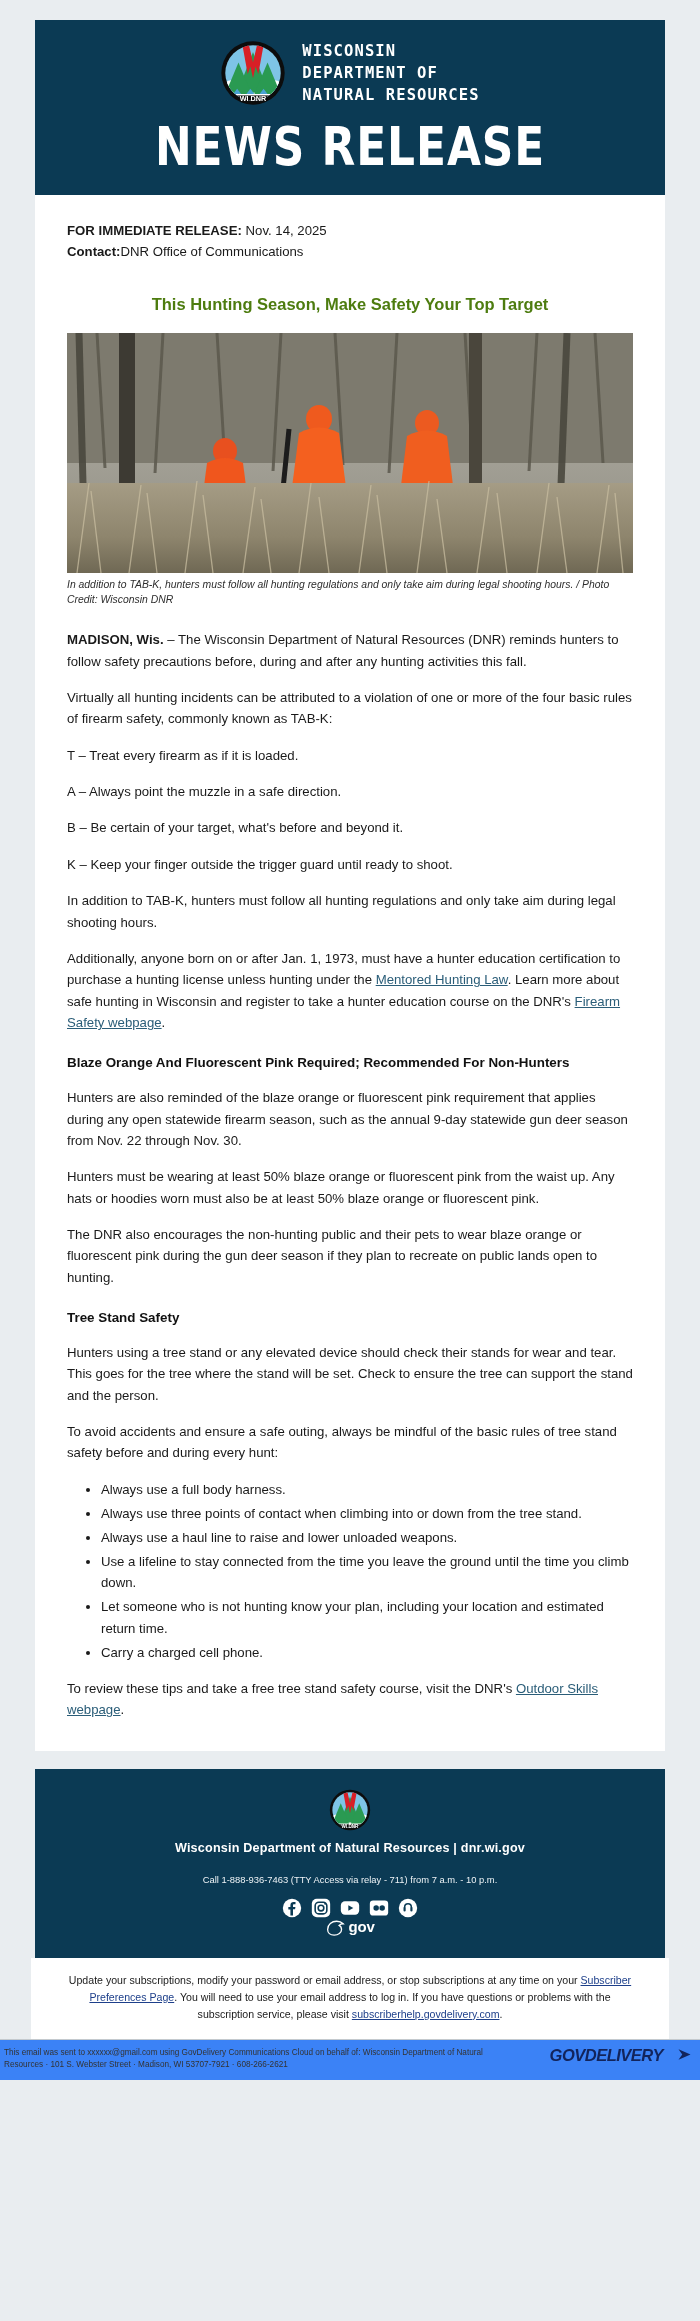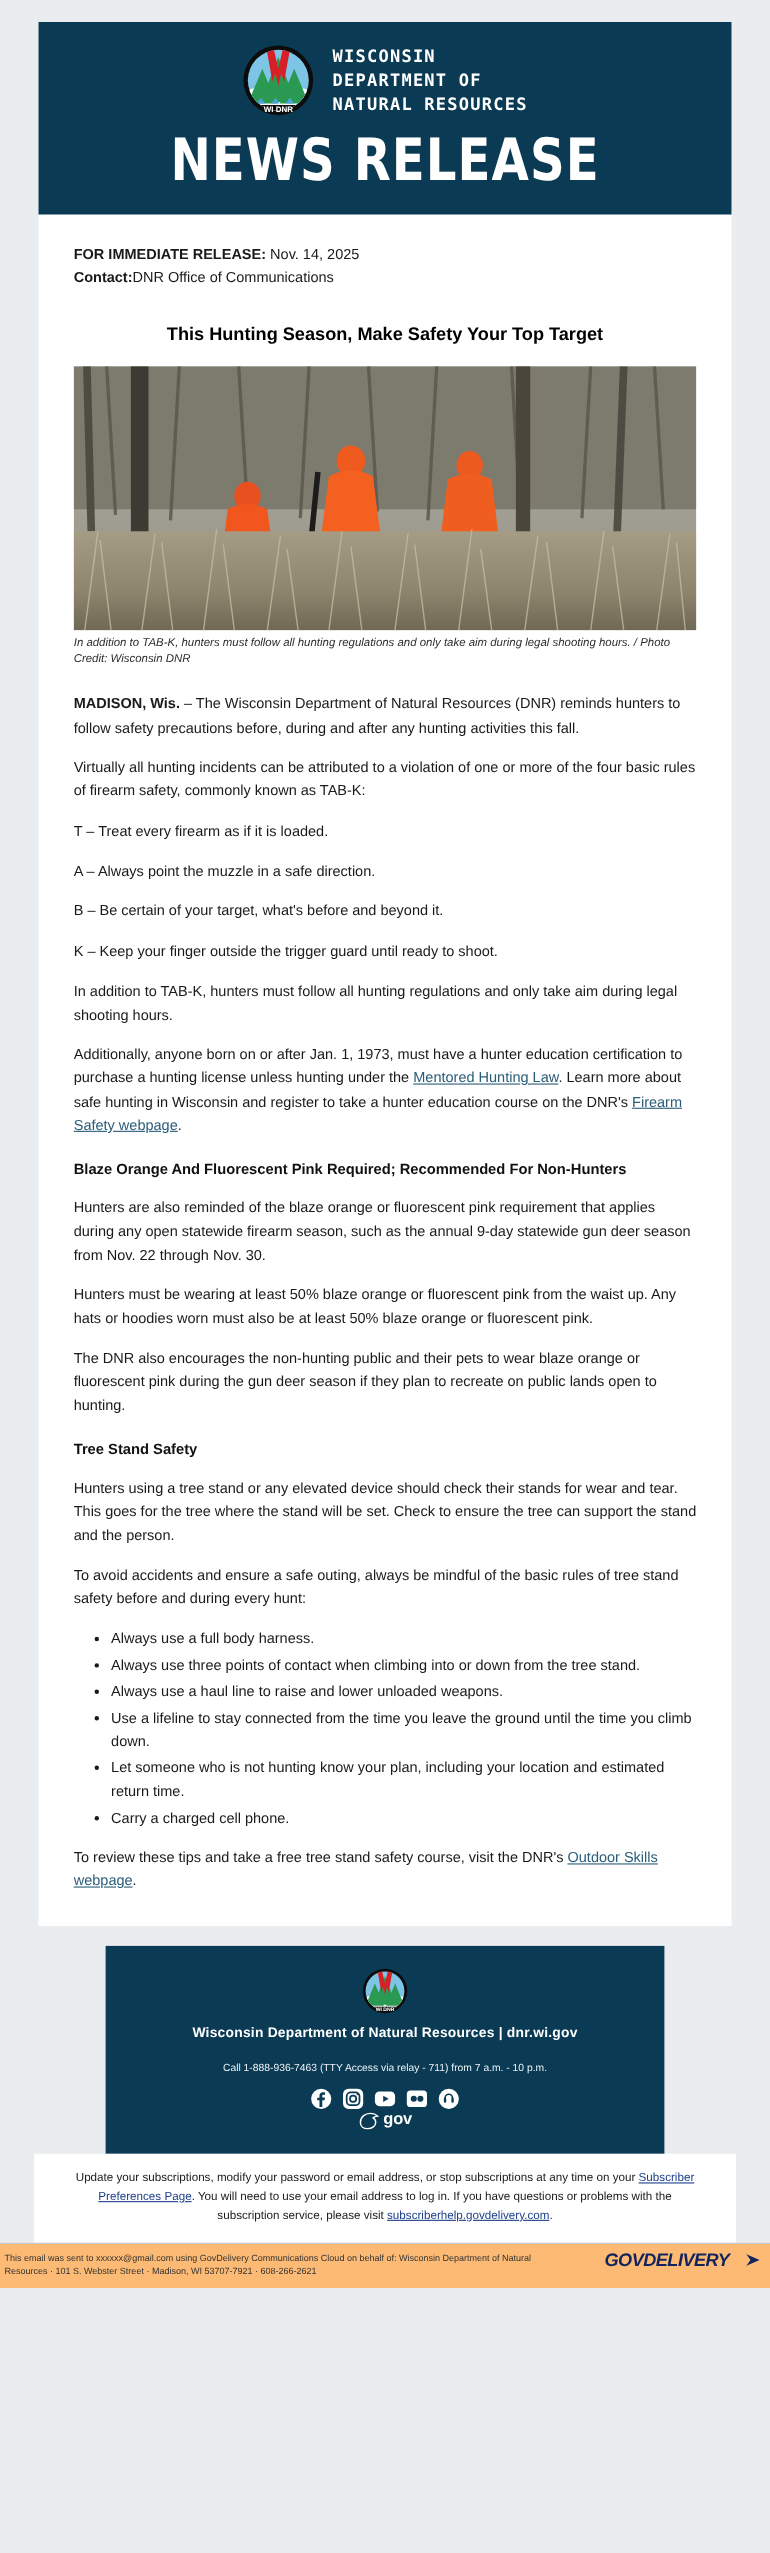--- a/index.html
+++ b/index.html
@@ -88,21 +88,21 @@
   .meta b { font-weight: bold; }
   a, .link {
     color: #2a5d78;
     text-decoration: underline;
     cursor: pointer;
   }
   .headline {
     text-align: center;
     font-size: 16.5px;
     font-weight: bold;
-    color: #000000;
+    color: #4d7c0f;
     margin: 30px 0 18px 0;
     line-height: 1.35;
   }
 
   .photo-wrap { margin: 0 0 4px 0; }
   .photo {
     width: 100%;
     height: 240px;
     display: block;
     border: 0;
@@ -131,21 +131,21 @@
   ul.tips li {
     margin-bottom: 3px;
     line-height: 1.6;
   }
 
   
   .card-gap { height: 18px; background: #e9edf0; }
 
   
   .footer-dark {
-    width: 508px;
+    width: 630px;
     background: #0b3a54;
     padding: 20px 0 22px 0;
     display: flex;
     flex-direction: column;
     align-items: center;
     color: #ffffff;
   }
   .footer-logo { width: 42px; height: 42px; margin-bottom: 10px; }
   .footer-title {
     font-size: 12.6px;
@@ -190,21 +190,21 @@
     text-align: center;
     font-size: 10.6px;
     line-height: 1.62;
     color: #1a1a1a;
   }
   .subs a { color: #1d3f8a; }
 
   
   .legal {
     width: 700px;
-    background: #fdba74;
+    background: #3b82f6;
     border-top: 1px solid #c3c9cd;
     padding: 7px 8px 8px 4px;
     display: flex;
     justify-content: space-between;
     align-items: flex-start;
     gap: 10px;
   }
   .legal-text {
     font-size: 8.2px;
     color: #333;

